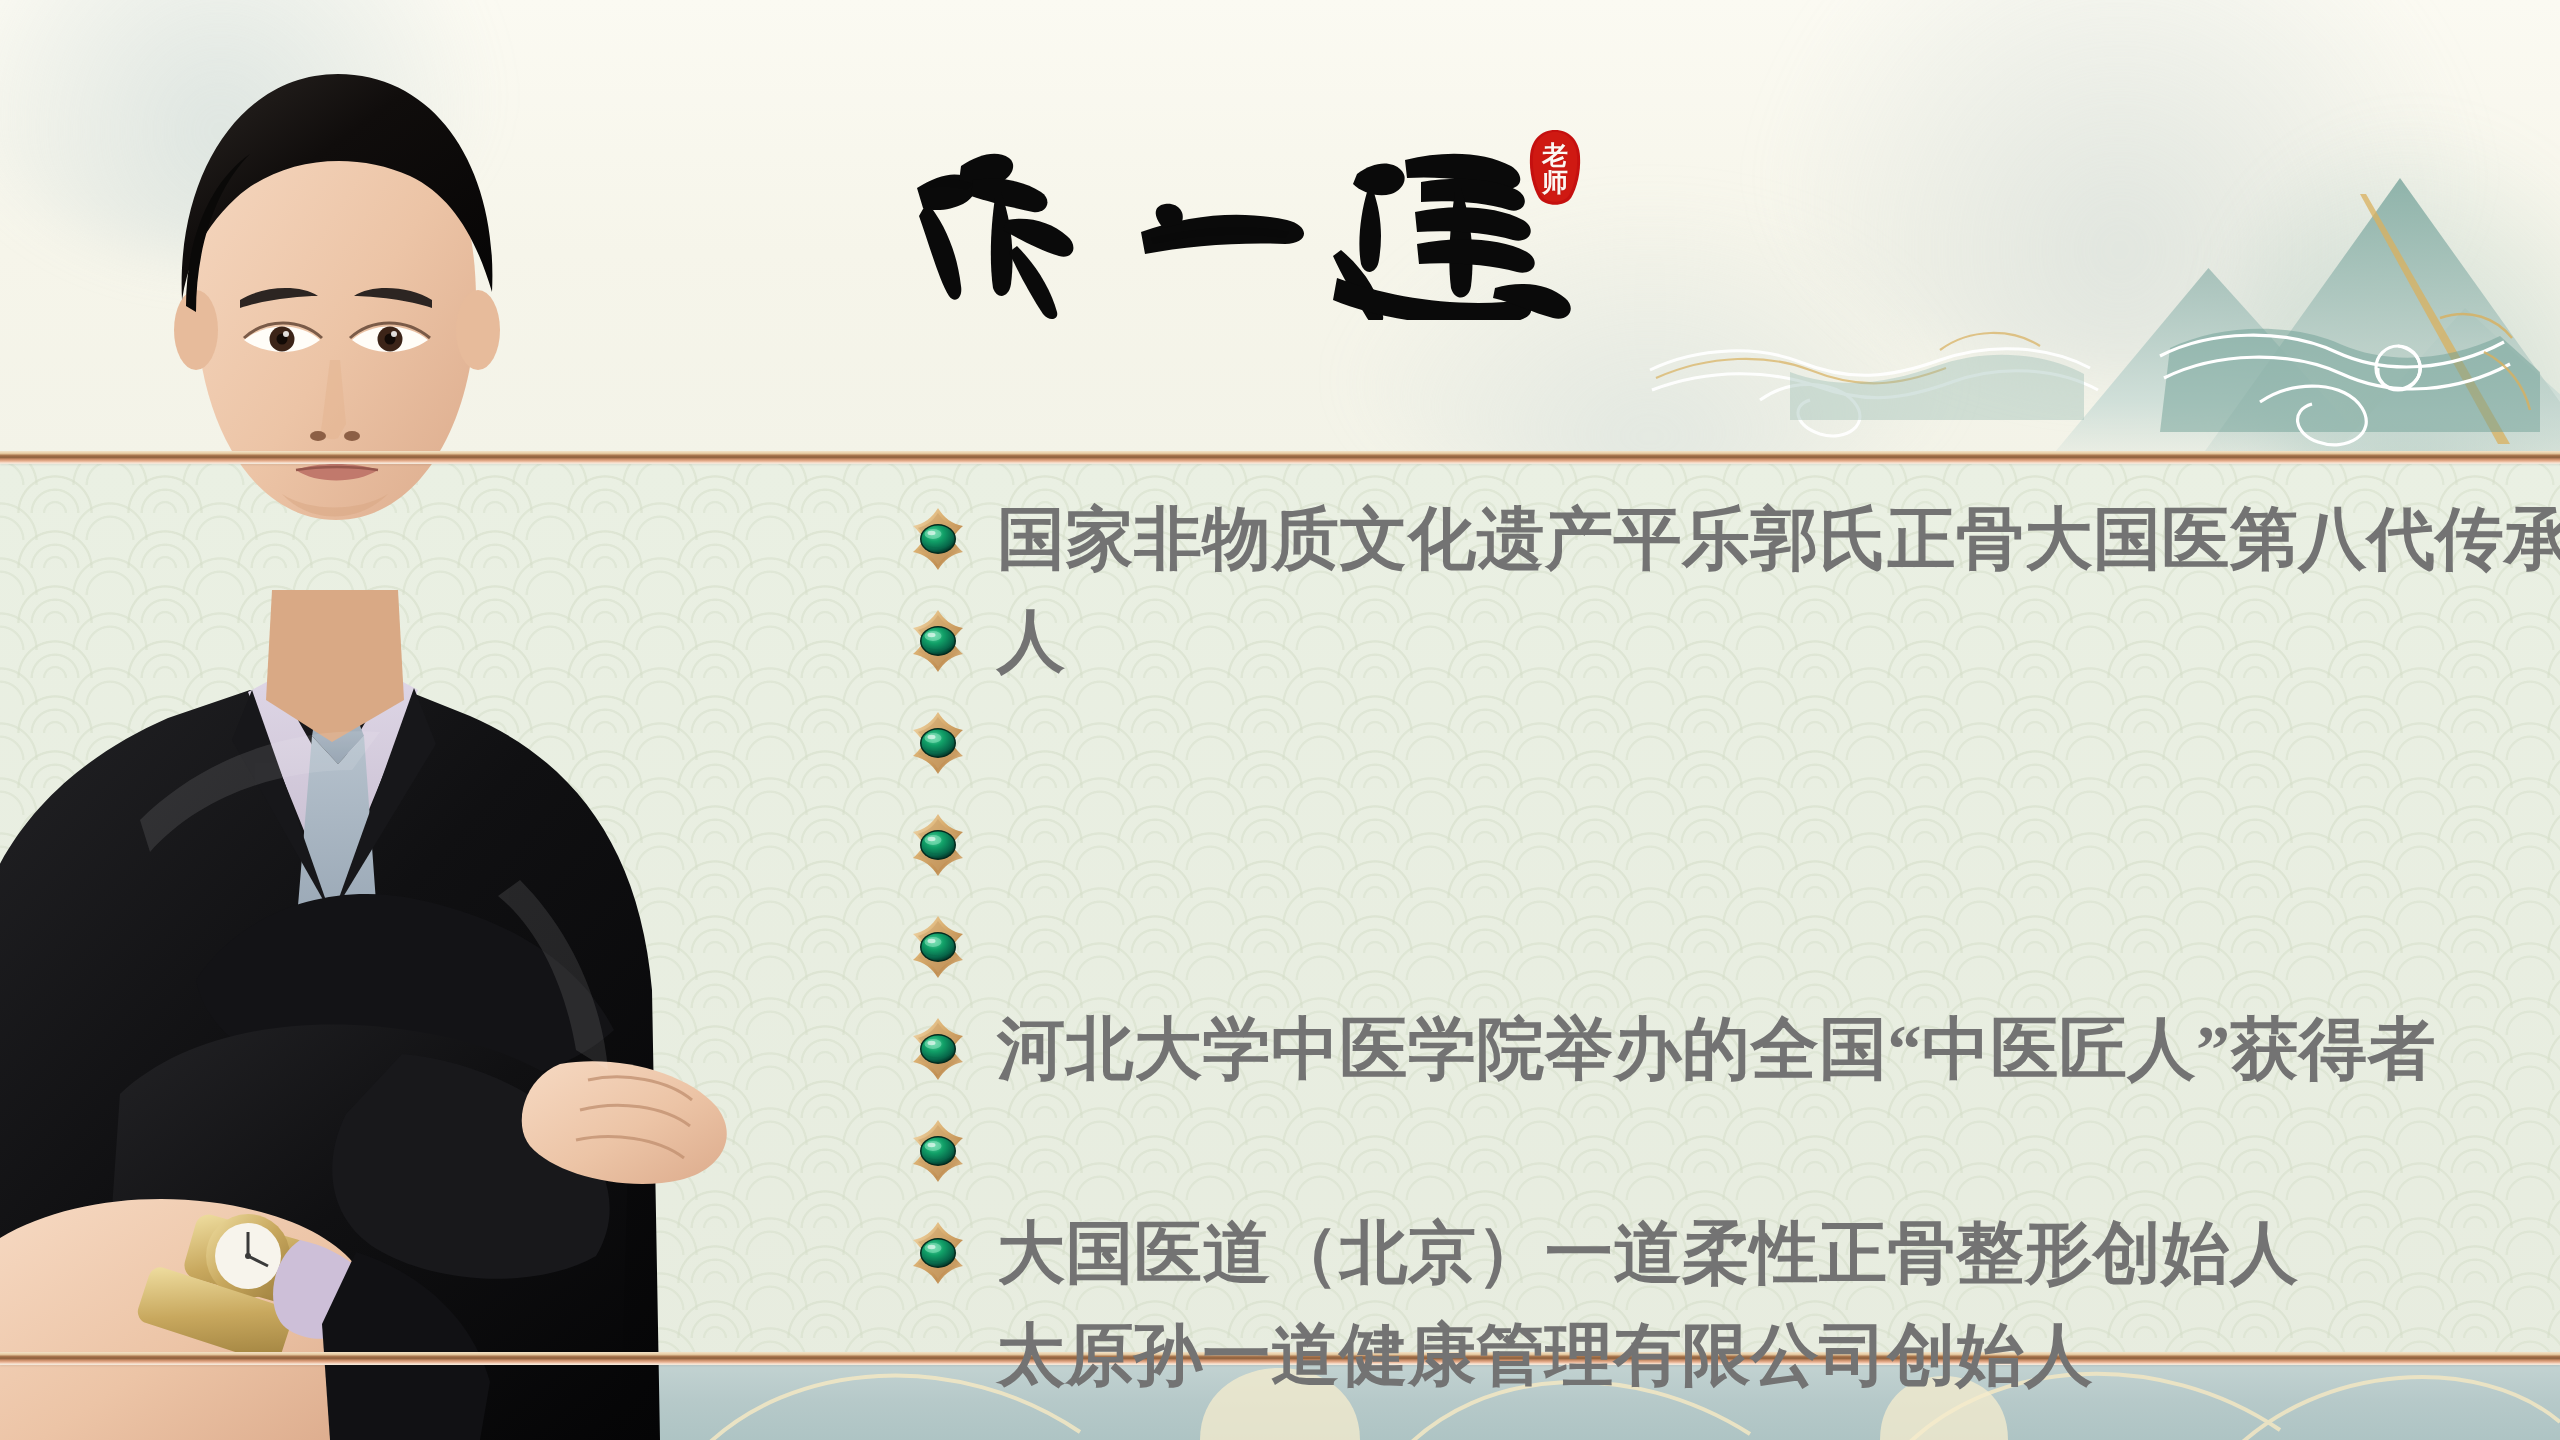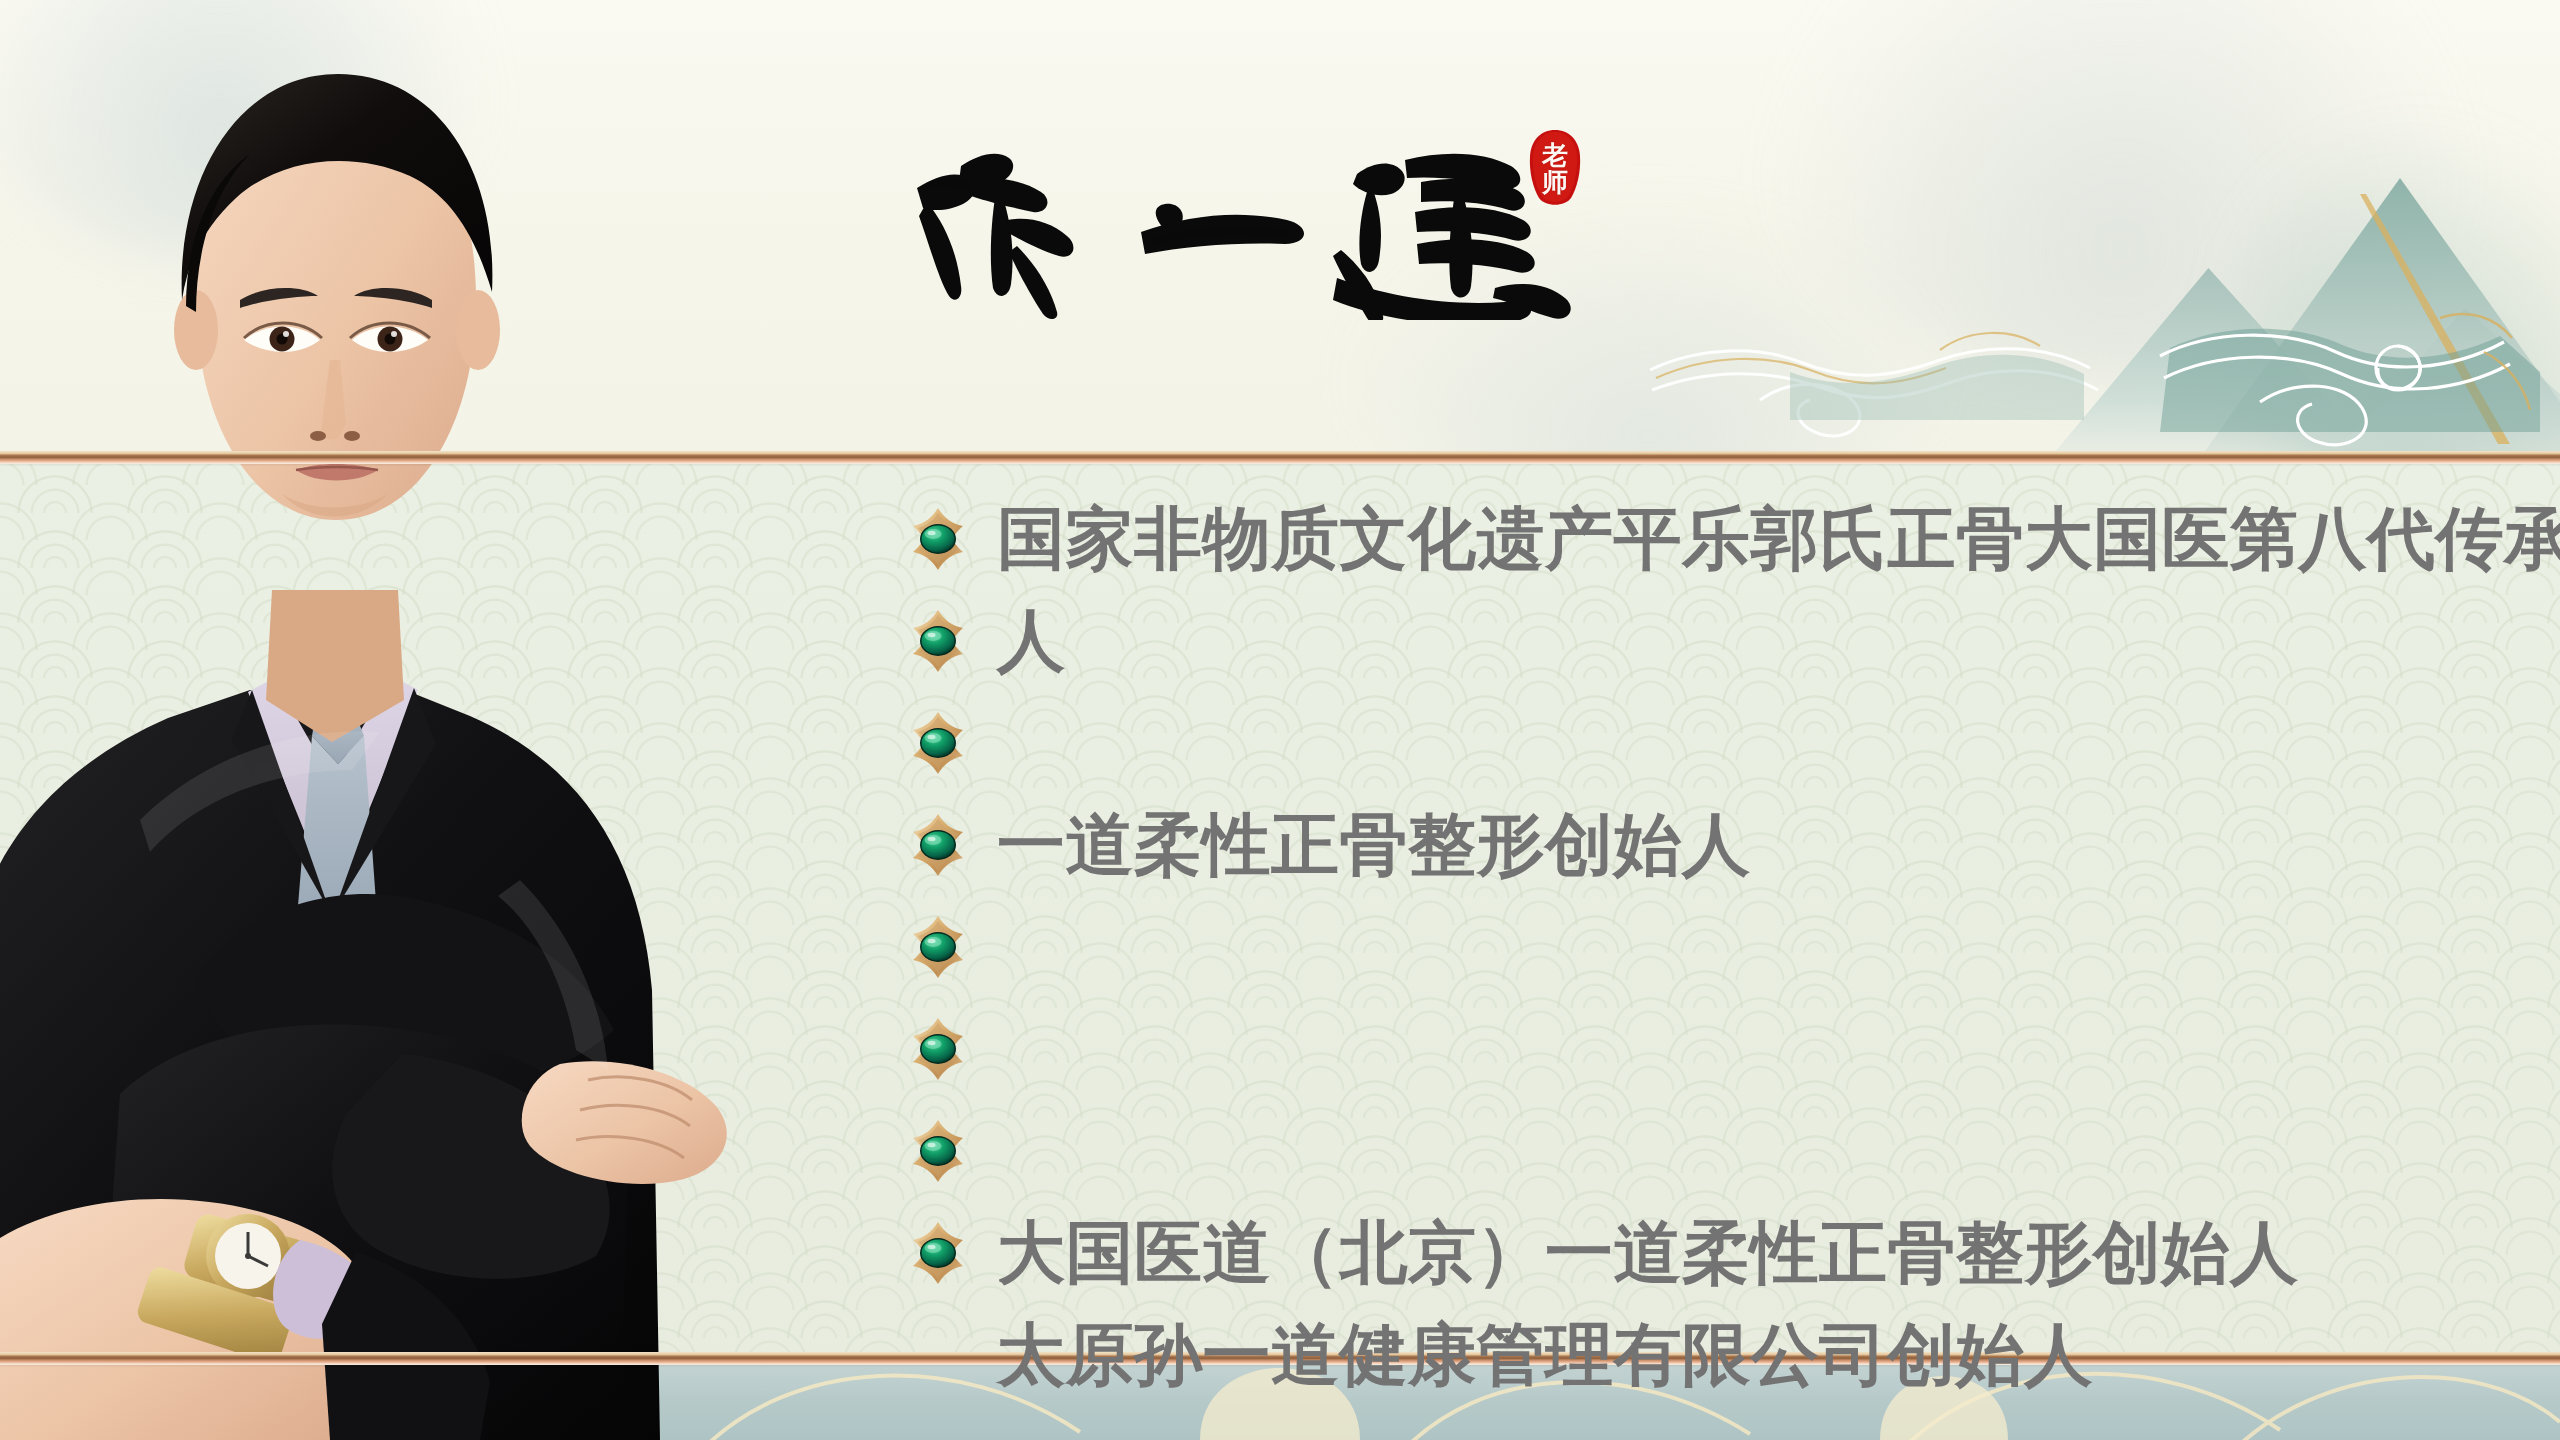--- a/index.html
+++ b/index.html
@@ -585,21 +585,20 @@
     <path d="M33,7 C38,15 45,20 53,22 C46,28 44,33 44,33 C44,33 46,38 53,44
              C45,46 38,51 33,59 C28,51 21,46 13,44 C20,38 22,33 22,33
              C22,33 20,28 13,22 C21,20 28,15 33,7 Z" fill="#caa06a" opacity=".55"></path>
 
     <ellipse cx="33" cy="33" rx="18" ry="15" fill="#032a1e"></ellipse>
     <ellipse cx="33" cy="33" rx="16.5" ry="13.5" fill="url(#gemg)"></ellipse>
     <ellipse cx="28" cy="28" rx="8.5" ry="5" fill="#8ce8c0" opacity=".55"></ellipse>
     <ellipse cx="26.5" cy="27" rx="4" ry="2.2" fill="#ffffff" opacity=".6"></ellipse>
     <path d="M18,37 C24,43 42,43 48,36 C42,44 24,44 18,37 Z" fill="#0b6b4b" opacity=".6"></path>
   </svg></div>
-        <div class="cred-text">一道柔性正骨整形创始人</div>
       </div>
       <div class="cred-row">
         <div class="cred-bullet">
   <svg width="66" height="66" viewBox="0 0 66 66">
     <defs>
       <radialGradient id="gemg" cx="38%" cy="30%" r="75%">
         <stop offset="0%" stop-color="#5fd6a6"></stop>
         <stop offset="38%" stop-color="#11a168"></stop>
         <stop offset="78%" stop-color="#07674a"></stop>
         <stop offset="100%" stop-color="#033426"></stop>
@@ -650,20 +649,21 @@
     <path d="M33,7 C38,15 45,20 53,22 C46,28 44,33 44,33 C44,33 46,38 53,44
              C45,46 38,51 33,59 C28,51 21,46 13,44 C20,38 22,33 22,33
              C22,33 20,28 13,22 C21,20 28,15 33,7 Z" fill="#caa06a" opacity=".55"></path>
 
     <ellipse cx="33" cy="33" rx="18" ry="15" fill="#032a1e"></ellipse>
     <ellipse cx="33" cy="33" rx="16.5" ry="13.5" fill="url(#gemg)"></ellipse>
     <ellipse cx="28" cy="28" rx="8.5" ry="5" fill="#8ce8c0" opacity=".55"></ellipse>
     <ellipse cx="26.5" cy="27" rx="4" ry="2.2" fill="#ffffff" opacity=".6"></ellipse>
     <path d="M18,37 C24,43 42,43 48,36 C42,44 24,44 18,37 Z" fill="#0b6b4b" opacity=".6"></path>
   </svg></div>
+        <div class="cred-text">河北大学中医学院举办的全国“中医匠人”获得者</div>
       </div>
       <div class="cred-row">
         <div class="cred-bullet">
   <svg width="66" height="66" viewBox="0 0 66 66">
     <defs>
       <radialGradient id="gemg" cx="38%" cy="30%" r="75%">
         <stop offset="0%" stop-color="#5fd6a6"></stop>
         <stop offset="38%" stop-color="#11a168"></stop>
         <stop offset="78%" stop-color="#07674a"></stop>
         <stop offset="100%" stop-color="#033426"></stop>

